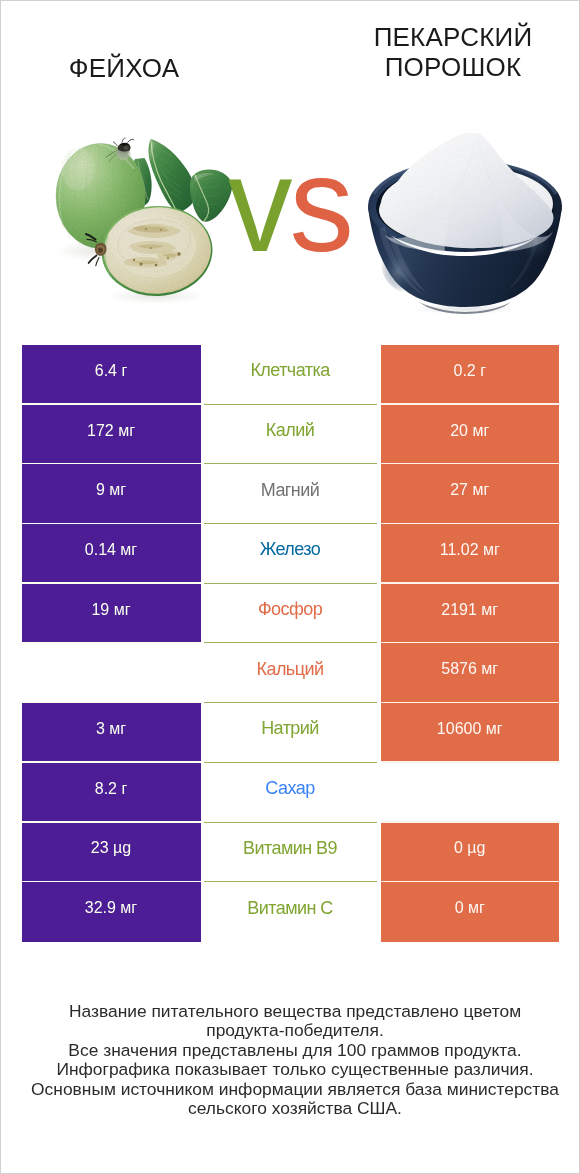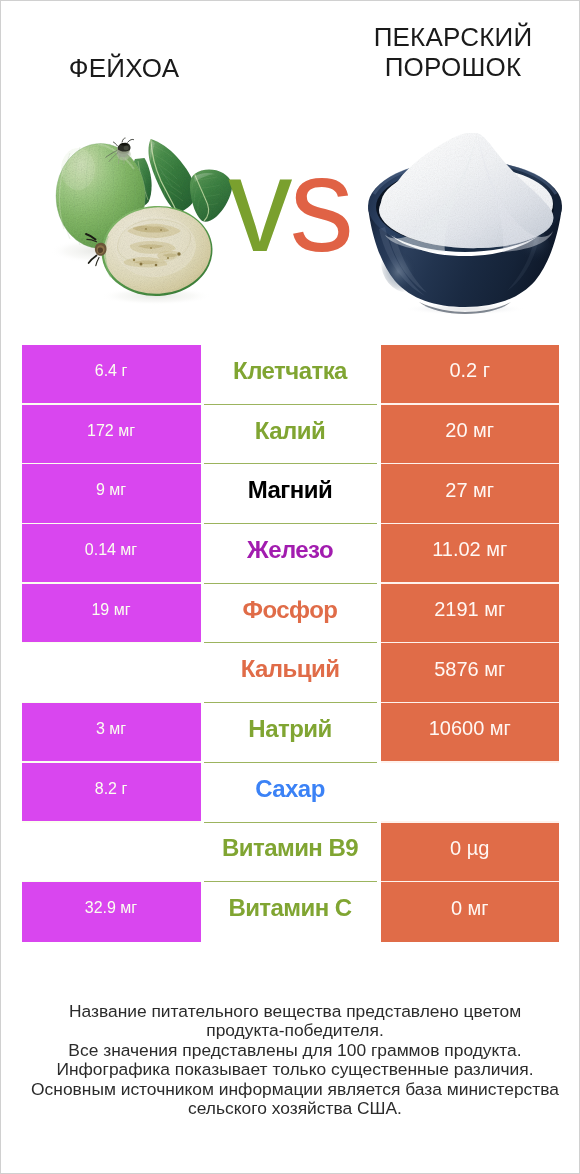--- a/index.html
+++ b/index.html
@@ -20,23 +20,23 @@
   .img-left{position:absolute;left:47px;top:20px;}
   .img-right{position:absolute;left:362px;top:20px;}
   .vs{position:absolute;left:227px;top:55px;font-size:135px;font-weight:400;line-height:74px;letter-spacing:-3px;white-space:nowrap;
       transform:scaleX(.955);transform-origin:0 0;}
   .vs .v{color:#7aa02e;}
   .vs .s{color:#e06245;}
   
   .table{position:absolute;left:20.5px;top:344px;width:537.5px;}
   .row{position:relative;height:59.7px;}
   .cell{position:absolute;top:0;height:100%;display:flex;align-items:center;justify-content:center;box-sizing:border-box;padding-bottom:8px;}
-  .cl{left:0;width:179px;background:#d946ef;color:#fbfff0;font-size:16px;font-weight:400;}
-  .cm{left:182px;width:173px;background:#ffffff;font-size:24px;font-weight:700;letter-spacing:-.55px;}
-  .cr{left:359px;width:178.5px;background:#e06c48;color:#fff8f4;font-size:20px;font-weight:400;text-align:right;}
+  .cl{left:0;width:179px;background:#4c1d95;color:#fbfff0;font-size:16px;font-weight:400;}
+  .cm{left:182px;width:173px;background:#ffffff;font-size:18px;font-weight:400;letter-spacing:-.55px;}
+  .cr{left:359px;width:178.5px;background:#e06c48;color:#fff8f4;font-size:16px;font-weight:400;text-align:right;}
   .sepL{position:absolute;left:0;width:179px;bottom:0;height:1.5px;background:#fbfff0;}
   .sepM{position:absolute;left:182px;width:173px;bottom:0;height:1px;background:#9cb45e;}
   .sepR{position:absolute;left:359px;width:178.5px;bottom:0;height:1.5px;background:#fff2ec;}
   
   .footer{position:absolute;left:4px;top:1001px;width:580px;text-align:center;font-size:17.4px;line-height:19.4px;color:#2b2b2b;}
 </style>
 </head>
 <body>
 
 <div class="page">
@@ -402,29 +402,29 @@
       <div class="row">
         <div class="cell cl">172 мг</div>
         <div class="cell cm" style="color:#80a532">Калий</div>
         <div class="cell cr">20 мг</div>
         <div class="sepL"></div>
         <div class="sepM"></div>
         <div class="sepR"></div>
       </div>
       <div class="row">
         <div class="cell cl">9 мг</div>
-        <div class="cell cm" style="color:#000000">Магний</div>
+        <div class="cell cm" style="color:#737373">Магний</div>
         <div class="cell cr">27 мг</div>
         <div class="sepL"></div>
         <div class="sepM"></div>
         <div class="sepR"></div>
       </div>
       <div class="row">
         <div class="cell cl">0.14 мг</div>
-        <div class="cell cm" style="color:#a21caf">Железо</div>
+        <div class="cell cm" style="color:#0369a1">Железо</div>
         <div class="cell cr">11.02 мг</div>
         <div class="sepL"></div>
         <div class="sepM"></div>
         <div class="sepR"></div>
       </div>
       <div class="row">
         <div class="cell cl">19 мг</div>
         <div class="cell cm" style="color:#e06c48">Фосфор</div>
         <div class="cell cr">2191 мг</div>
         <div class="sepL"></div>
@@ -447,20 +447,21 @@
         <div class="sepR"></div>
       </div>
       <div class="row">
         <div class="cell cl">8.2 г</div>
         <div class="cell cm" style="color:#3b82f6">Сахар</div>
         <div class="sepL"></div>
         <div class="sepM"></div>
         <div class="sepR"></div>
       </div>
       <div class="row">
+        <div class="cell cl">23 µg</div>
         <div class="cell cm" style="color:#80a532">Витамин B9</div>
         <div class="cell cr">0 µg</div>
         <div class="sepL"></div>
         <div class="sepM"></div>
         <div class="sepR"></div>
       </div>
       <div class="row">
         <div class="cell cl">32.9 мг</div>
         <div class="cell cm" style="color:#80a532">Витамин C</div>
         <div class="cell cr">0 мг</div>

